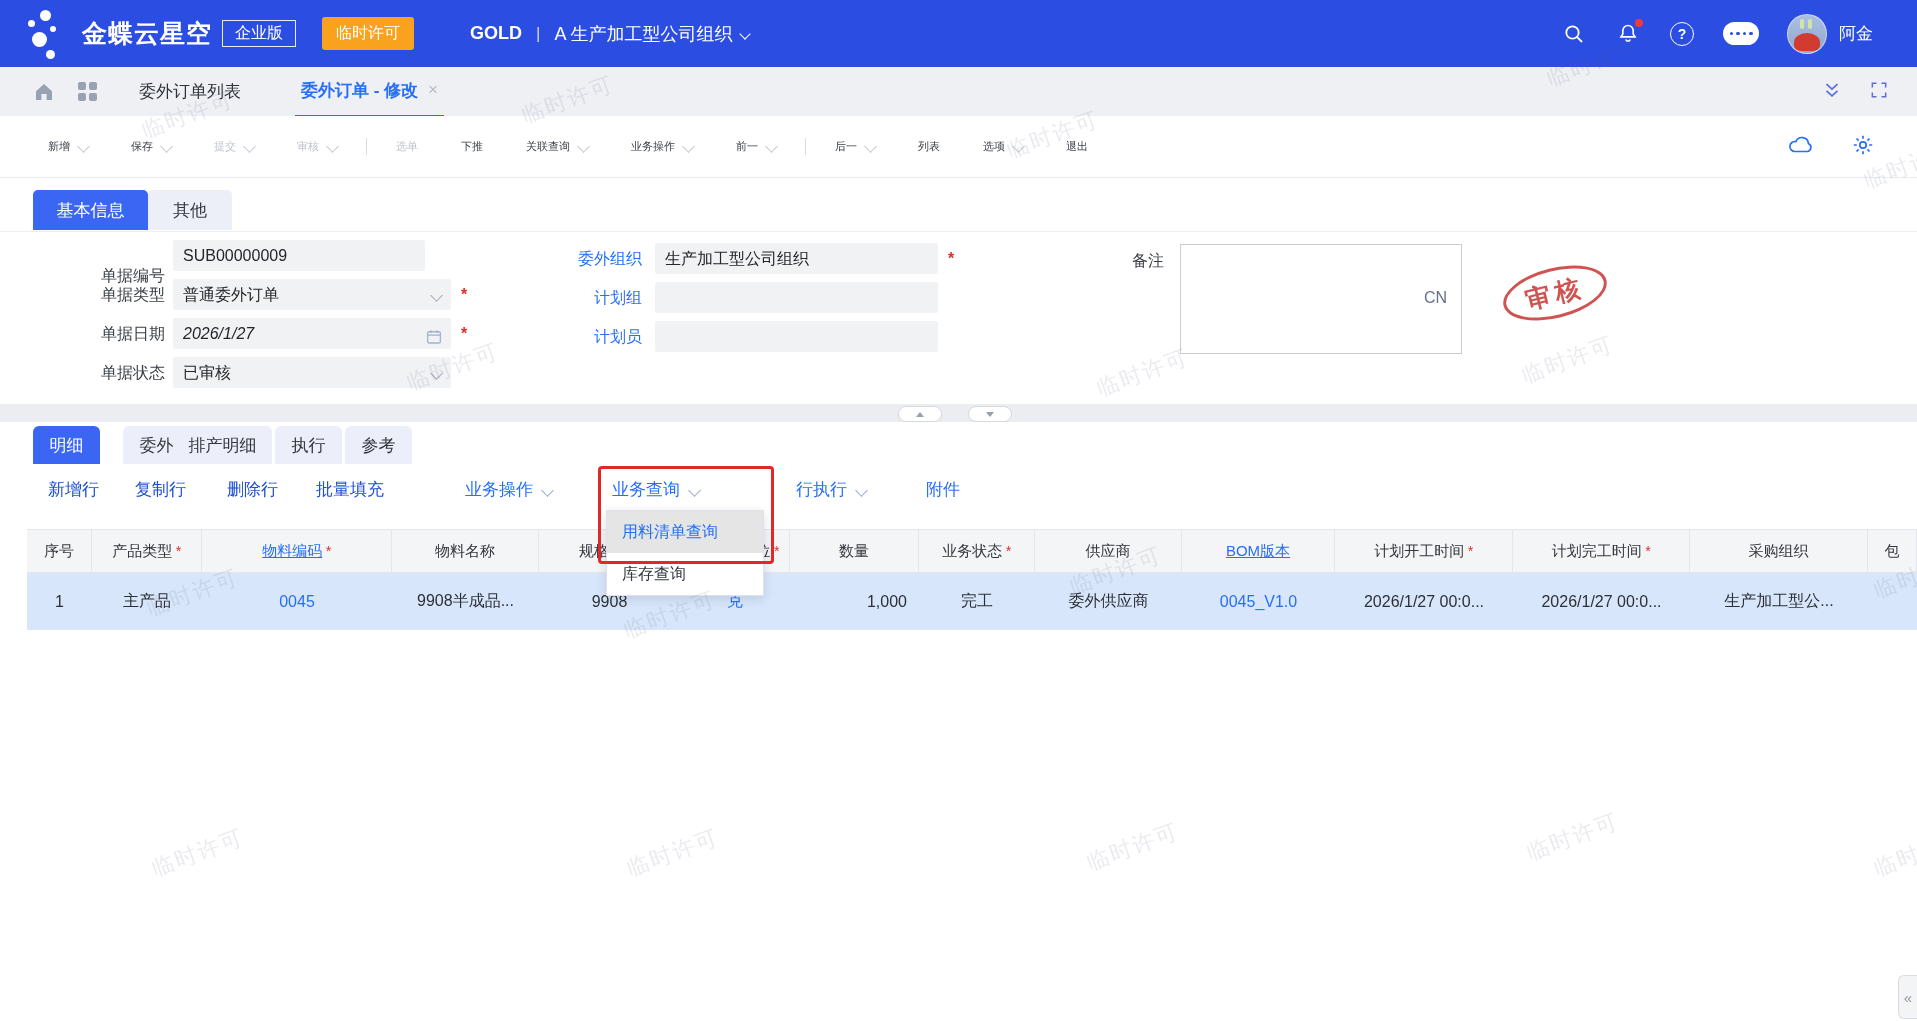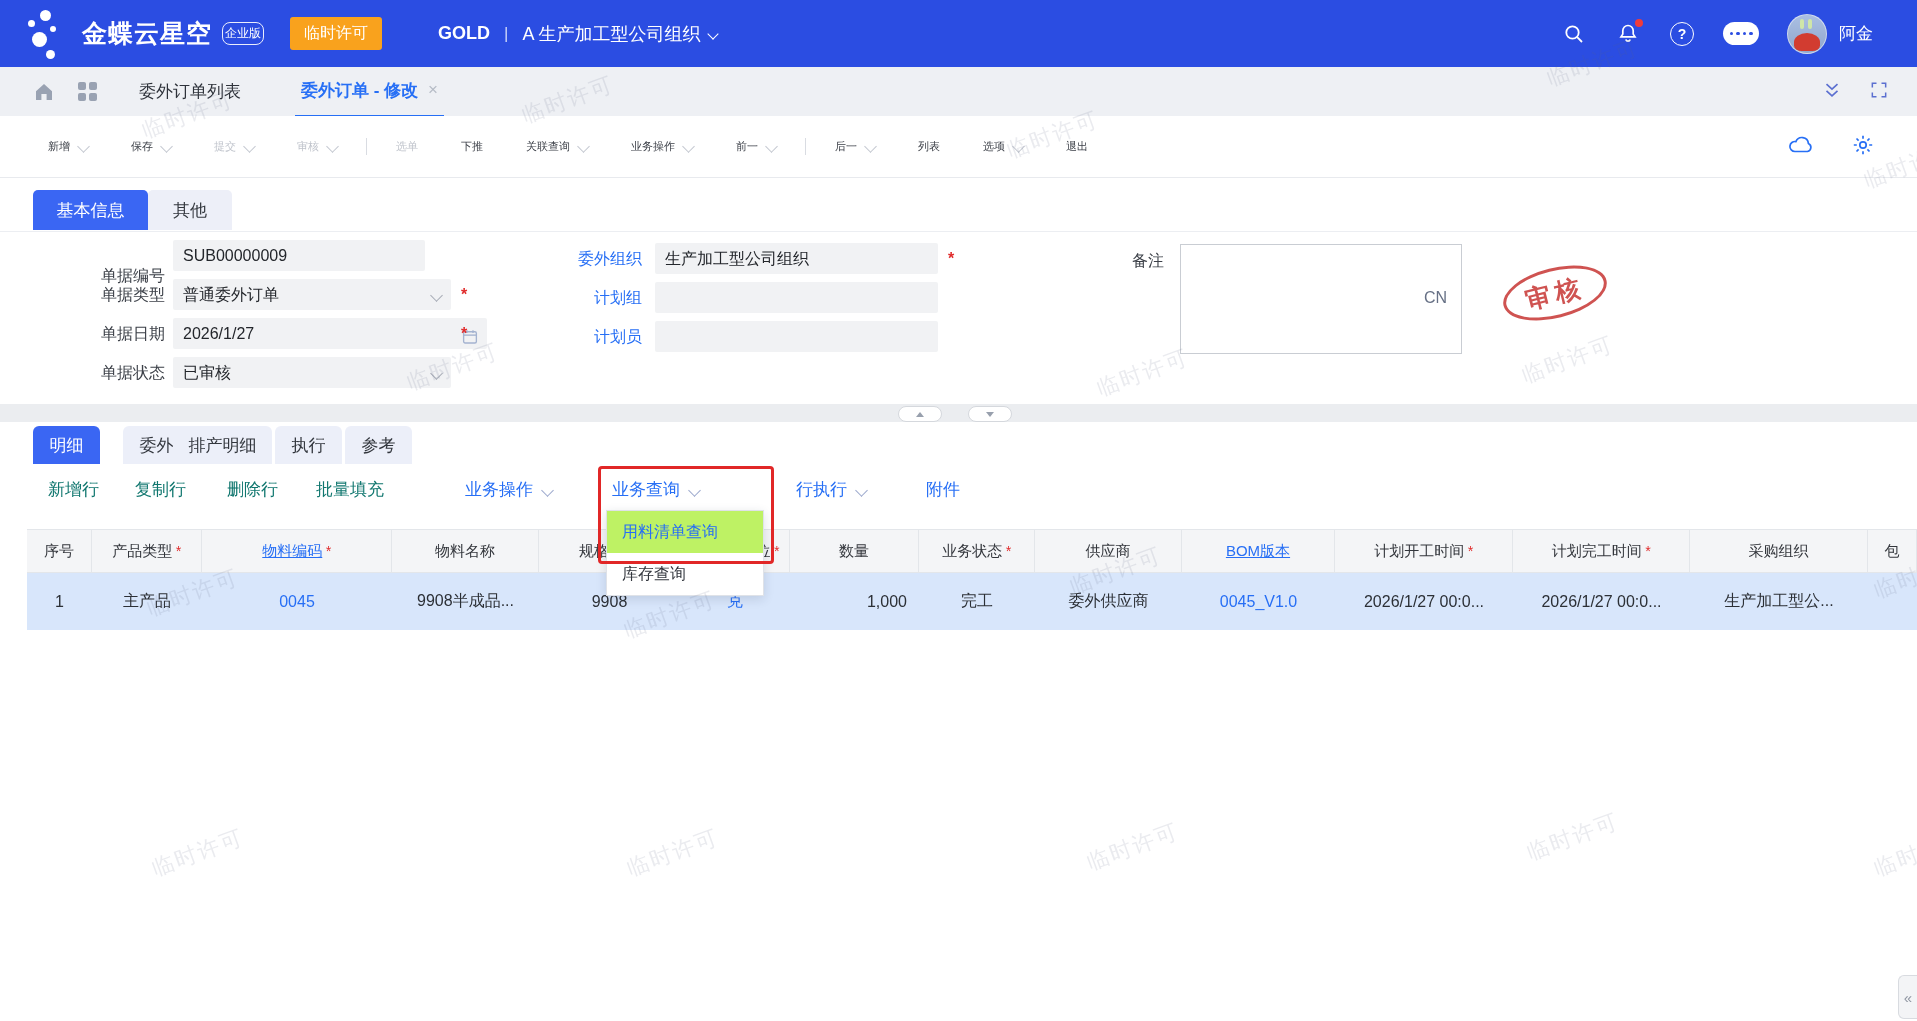--- a/index.html
+++ b/index.html
@@ -4,22 +4,22 @@
 <style>
   html,body{margin:0;padding:0}
   body{width:1917px;height:1021px;overflow:hidden;position:relative;background:#fff;
        font-family:"Liberation Sans","DejaVu Sans",sans-serif;color:#2f3338}
   
   .topbar{position:absolute;left:0;top:0;width:1917px;height:67px;background:#2b4de2;
           display:flex;align-items:center;color:#fff}
   .logo-dots{position:relative;width:46px;height:52px;margin-left:26px}
   .logo-dots i{position:absolute;background:#fff;border-radius:50%}
   .brand{font-size:25px;font-weight:700;margin-left:10px;letter-spacing:1px}
-  .edition{border:1px solid rgba(255,255,255,.9);border-radius:8px;font-size:12px;
-           padding:2px 2px;margin-left:10px}
+  .edition{border:1px solid rgba(255,255,255,.9);border-radius:0;font-size:16px;
+           padding:2px 12px;margin-left:10px}
   .license{background:#f9a21d;border-radius:3px;font-size:16px;padding:6px 14px;margin-left:26px}
   .env{font-size:18px;font-weight:600;margin-left:56px}
   .tb-sep{font-size:17px;opacity:.75;margin-left:14px}
   .org{font-size:18px;margin-left:14px}
   .cv{display:inline-block;width:8px;height:8px;border-right:1.6px solid currentColor;
       border-bottom:1.6px solid currentColor;transform:rotate(45deg);vertical-align:3px;margin-left:9px}
   .topbar .cv{border-color:#fff;width:7px;height:7px}
   .top-icons{margin-left:auto;display:flex;align-items:center;gap:28px;margin-right:44px}
   .icon-btn{width:26px;height:26px;display:flex;align-items:center;justify-content:center;position:relative}
   .help-circle{width:22px;height:22px;border:1.6px solid #fff;border-radius:50%;display:flex;
@@ -84,41 +84,41 @@
   .tri-down{width:0;height:0;border-left:4.5px solid transparent;border-right:4.5px solid transparent;
             border-top:5px solid #98a0ad}
   
   .dtab{position:absolute;top:426px;height:38px;border-radius:6px 6px 0 0;display:flex;align-items:center;
         justify-content:center;font-size:17px}
   .dtab.active{background:#3a66f3;color:#fff}
   .dtab.plain{background:#eceff9;color:#32363d}
   .row-toolbar{position:absolute;left:0;top:468px;width:1917px;height:44px}
   .rt-item{position:absolute;top:0;height:44px;line-height:44px;font-size:17px;display:flex;
            align-items:center;white-space:nowrap}
-  .rt-item.disabled{color:#0f766e}
+  .rt-item.disabled{color:#1d4ed8}
   .rt-item.accent{color:#276ff5}
   .rt-item .cv{border-color:#9aa7cc;margin-left:10px}
   
   .grid-table{position:absolute;left:27px;top:529px;width:1890px;overflow:hidden}
   .thead{display:flex;height:44px;background:#f4f5f7;border-top:1px solid #e3e6ea;border-bottom:1px solid #e3e6ea;box-sizing:border-box}
   .hcell{display:flex;align-items:center;justify-content:center;font-size:15px;color:#33363c;
          border-right:1px solid #e3e6ea;box-sizing:border-box;white-space:nowrap;overflow:hidden;flex:none}
   .hcell .star{color:#e02b2b;margin-left:3px;font-size:14px}
   .hcell.link span{color:#276ff5;text-decoration:underline}
   .hcell.shift{justify-content:flex-end;padding-right:10px}
   .trow{display:flex;height:57px;background:#d8e6fb}
   .tcell{display:flex;align-items:center;justify-content:center;font-size:16px;color:#2c3036;
          box-sizing:border-box;white-space:nowrap;overflow:hidden;flex:none}
   .tcell.link{color:#276ff5}
   .tcell.right{justify-content:flex-end;padding-right:12px}
   
   .menu{position:absolute;left:606px;top:510px;width:156px;background:#fff;border:1px solid #dfe2e8;
         box-shadow:0 3px 10px rgba(30,40,70,.14);z-index:30}
   .menu-item{height:42px;display:flex;align-items:center;padding-left:15px;font-size:16px;color:#33373e;cursor:pointer}
-  .menu-item.selected{background:#bef264;color:#276ff5}
+  .menu-item.selected{background:#e5e5e5;color:#276ff5}
   .red-box{position:absolute;left:598px;top:466px;width:170px;height:92px;border:3px solid #e12727;
            border-radius:4px;z-index:35;pointer-events:none}
   
   .collapse-handle{position:absolute;right:0;top:975px;width:18px;height:42px;background:#f3f4f6;
                    border:1px solid #d8dbe0;border-right:none;border-radius:6px 0 0 6px;display:flex;
                    align-items:center;justify-content:center;color:#9097a3;font-size:15px}
   .wm{position:absolute;font-size:22px;color:rgba(96,104,128,.13);transform:rotate(-20deg);
       letter-spacing:2px;white-space:nowrap;z-index:40;pointer-events:none}
 </style>
 </head>
@@ -286,21 +286,21 @@
   </div>
 </div>
 
 <div id="form-fields">
     <span class="flabel" style="left: 20px; top: 240px; width: 145px; margin-top: 20px;">单据编号</span>
     <div class="finput" style="left: 173px; top: 240px; width: 252px;">SUB00000009</div>
     <span class="flabel" style="left: 20px; top: 279px; width: 145px;">单据类型</span>
     <div class="finput" style="left: 173px; top: 279px; width: 278px;">普通委外订单<i class="sel-cv"></i></div>
     <span class="fstar" style="left: 461px; top: 279px;">*</span>
     <span class="flabel" style="left: 20px; top: 318px; width: 145px;">单据日期</span>
-    <div class="finput" style="left: 173px; top: 318px; width: 314px;">2026/1/27<i class="cal-ic"><svg width="18" height="18" viewBox="0 0 24 24" fill="none" stroke="#a4b3d0" stroke-width="1.8">
+    <div class="finput" style="left: 173px; top: 318px; width: 278px; font-style: italic;">2026/1/27<i class="cal-ic"><svg width="18" height="18" viewBox="0 0 24 24" fill="none" stroke="#a4b3d0" stroke-width="1.8">
           <rect x="3.5" y="5" width="17" height="15" rx="2"></rect>
           <line x1="3.5" y1="9.5" x2="20.5" y2="9.5"></line>
           <line x1="8" y1="3" x2="8" y2="6.5"></line>
           <line x1="16" y1="3" x2="16" y2="6.5"></line>
         </svg></i></div>
     <span class="fstar" style="left: 461px; top: 318px;">*</span>
     <span class="flabel" style="left: 20px; top: 357px; width: 145px;">单据状态</span>
     <div class="finput" style="left: 173px; top: 357px; width: 278px;">已审核<i class="sel-cv"></i></div>
     <span class="flabel link" style="left: 480px; top: 243px; width: 162px;">委外组织</span>
     <div class="finput" style="left: 655px; top: 243px; width: 283px;">生产加工型公司组织</div>

